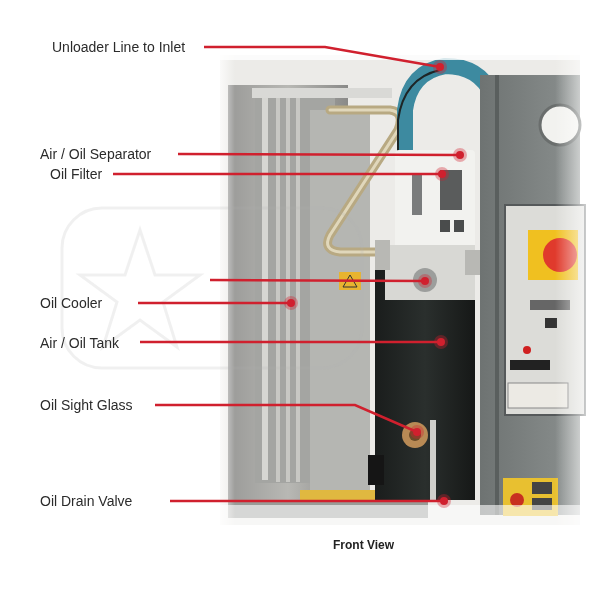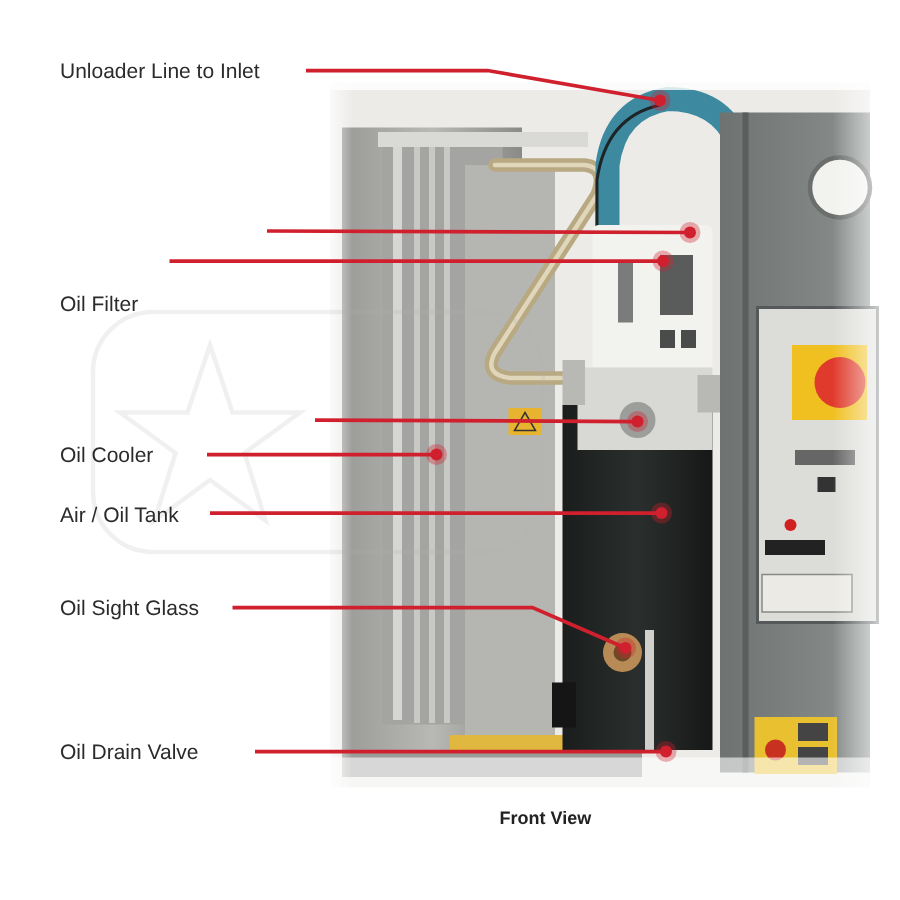--- a/index.html
+++ b/index.html
@@ -142,21 +142,22 @@
         <circle cx="291" cy="303" r="4" fill="#d0202e"></circle>
         <circle cx="441" cy="342" r="7" fill="#d0202e" opacity="0.35"></circle>
         <circle cx="441" cy="342" r="4" fill="#d0202e"></circle>
         <circle cx="417" cy="432" r="7" fill="#d0202e" opacity="0.35"></circle>
         <circle cx="417" cy="432" r="4" fill="#d0202e"></circle>
         <circle cx="444" cy="501" r="7" fill="#d0202e" opacity="0.35"></circle>
         <circle cx="444" cy="501" r="4" fill="#d0202e"></circle>
       </g>
   </svg>
 
-  <div class="label" style="left:40px;top:39px;">Unloader Line to Inlet</div>
-  <div class="label" style="left:40px;top:166px;margin-top:28px;">Oil Filter</div>
+  <div class="label" style="left:52px;top:39px;">Unloader Line to Inlet</div>
+  <div class="label" style="left:40px;top:146px;">Air / Oil Separator</div>
+  <div class="label" style="left:50px;top:166px;">Oil Filter</div>
   <div class="label" style="left:40px;top:295px;text-align:center;">Oil Cooler</div>
   <div class="label" style="left:40px;top:335px;">Air / Oil Tank</div>
   <div class="label" style="left:40px;top:493px;">Oil Drain Valve</div>
   <div class="label" style="left:40px;top:397px;">Oil Sight Glass</div>
 
   <div class="caption">Front View</div>
 </div>
 
 </body></html>

